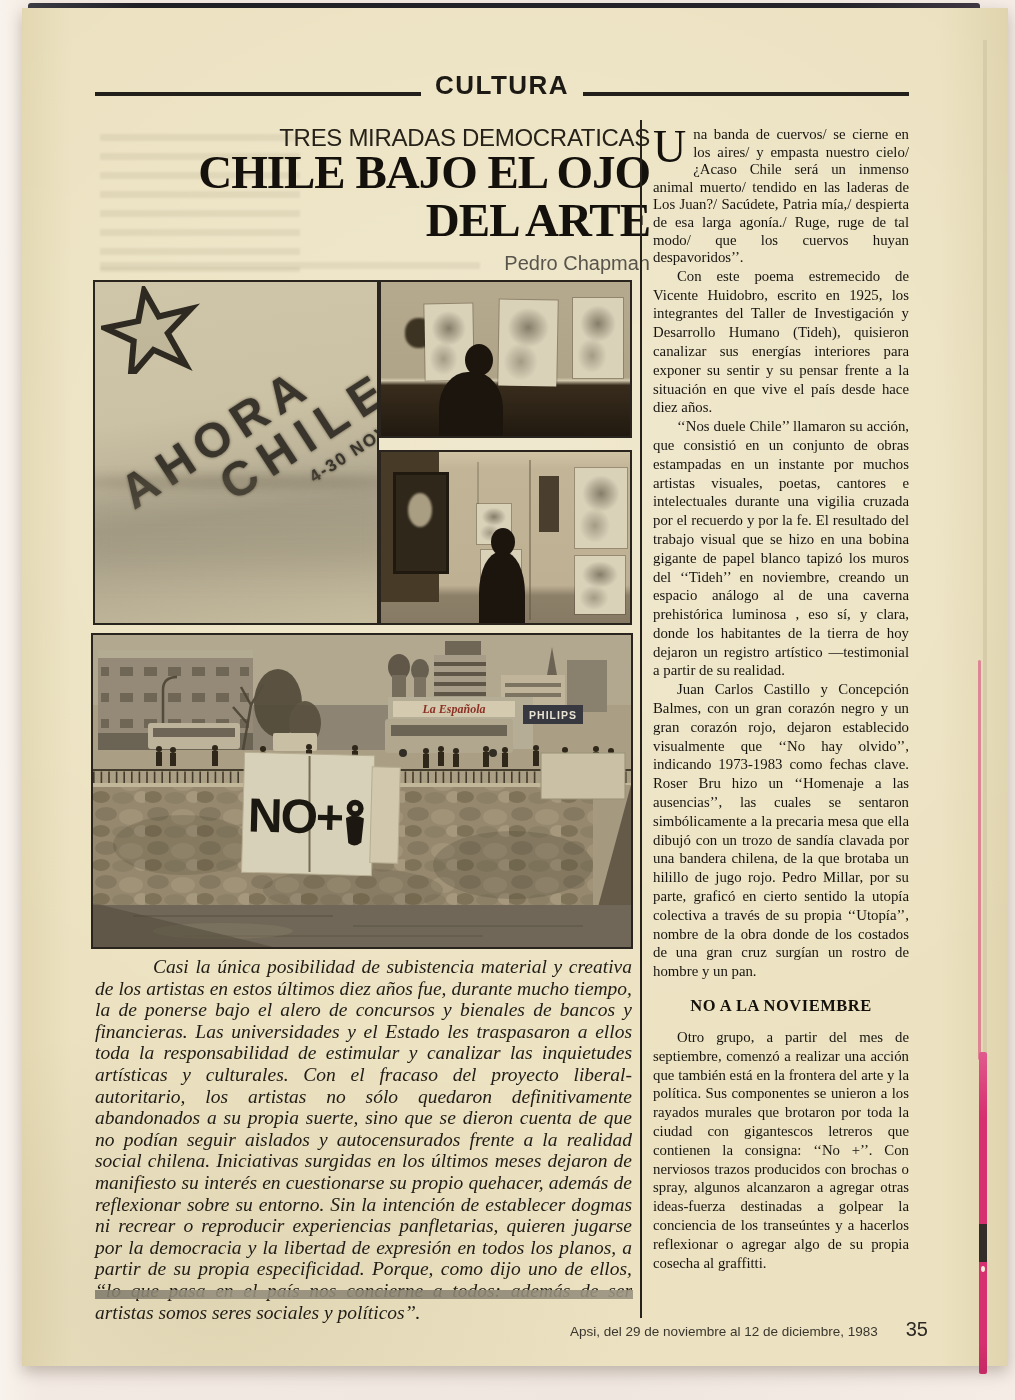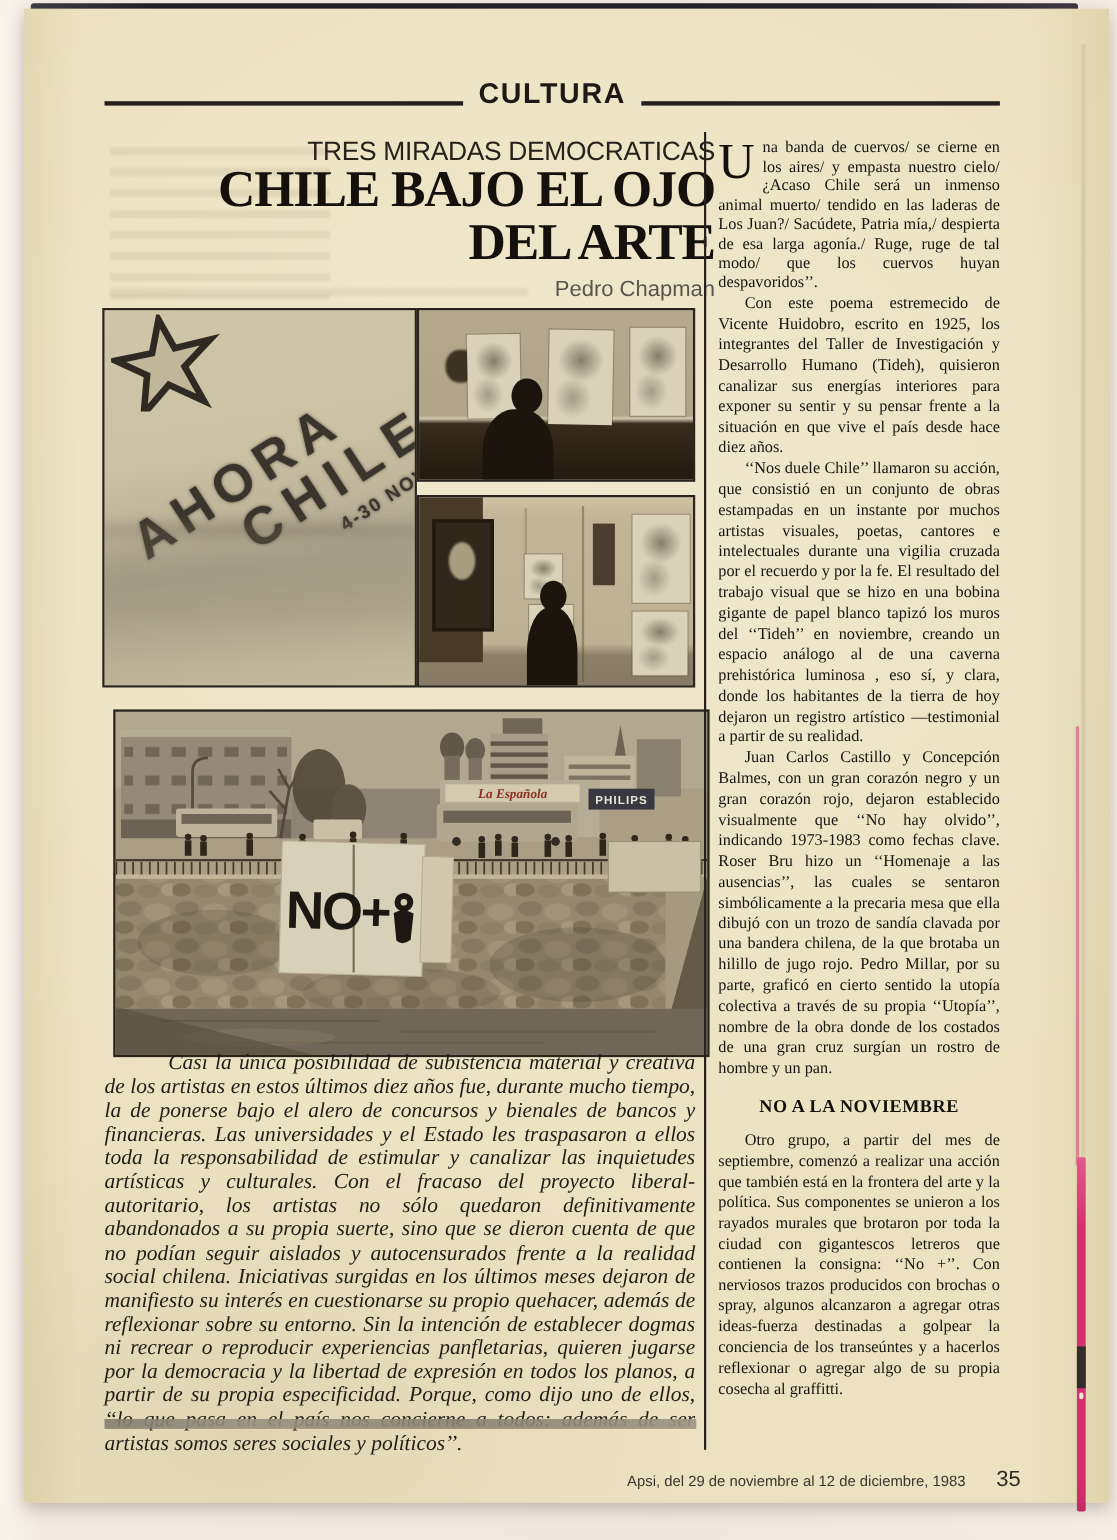--- a/index.html
+++ b/index.html
@@ -112,21 +112,21 @@
     font:14.8px/18.8px "Liberation Serif",serif;text-align:justify;color:#17140f;}
   .right-col p{margin:0;text-indent:24px;}
   .right-col p.poem{text-indent:0;line-height:17.6px;}
   .dropcap{float:left;font:400 46px/38px "Liberation Serif",serif;padding:2px 7px 0 0;color:#14110c;}
   .subhead{margin:15px 0 12px;text-align:center;font:bold 16.5px "Liberation Serif",serif;
     letter-spacing:.5px;color:#14110c;}
 
   
   .footer{position:absolute;right:80px;top:1310px;display:flex;align-items:baseline;gap:28px;}
   .credit{font:13.5px "Liberation Sans",sans-serif;color:#3a362e;}
-  .pagenum{font:20px "Liberation Sans",sans-serif;color:#2c2822;margin-top:16px;}
+  .pagenum{font:20px "Liberation Sans",sans-serif;color:#2c2822;}
 </style>
 </head>
 <body>
 
 <div class="canvas">
 
   <div class="top-shadow"></div>
 
   <div class="page">
 
@@ -177,21 +177,21 @@
       <div class="seam1"></div>
       <div class="art s1"></div>
       <div class="art s2"></div>
       <div class="d1"></div>
       <div class="art b1"></div>
       <div class="art b2"></div>
       <div class="fig-head fh"></div>
       <div class="fig-body fb"></div>
     </figure>
 
-    <figure class="photo ph-street" style="margin:12px;">
+    <figure class="photo ph-street" style="margin:0;">
       <svg width="538" height="312" viewBox="0 0 538 312">
         <defs>
           <pattern id="win" width="24" height="26" patternUnits="userSpaceOnUse">
             <rect x="3" y="6" width="13" height="9" fill="#675f51"></rect>
           </pattern>
           <pattern id="stones" width="52" height="34" patternUnits="userSpaceOnUse">
             <rect width="52" height="34" fill="#968a71"></rect>
             <ellipse cx="13" cy="9" rx="11" ry="7" fill="#867a62"></ellipse>
             <ellipse cx="38" cy="12" rx="12" ry="8" fill="#a2957b"></ellipse>
             <ellipse cx="8" cy="26" rx="9" ry="6" fill="#7e7259"></ellipse>

